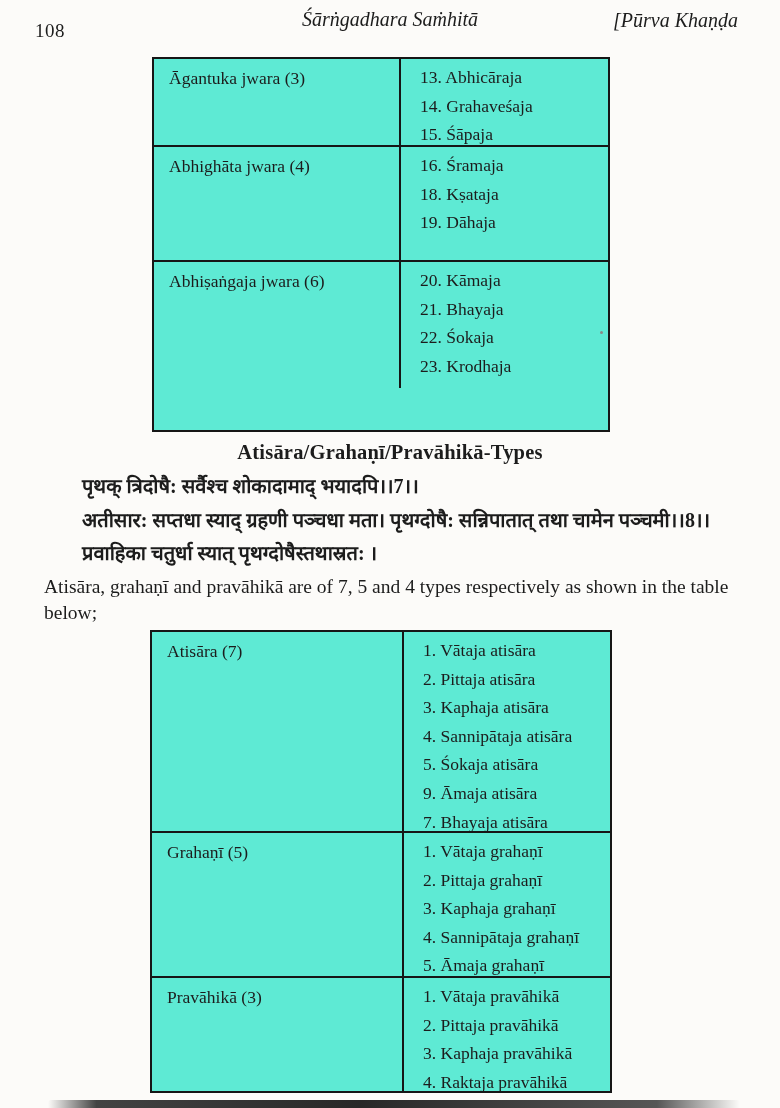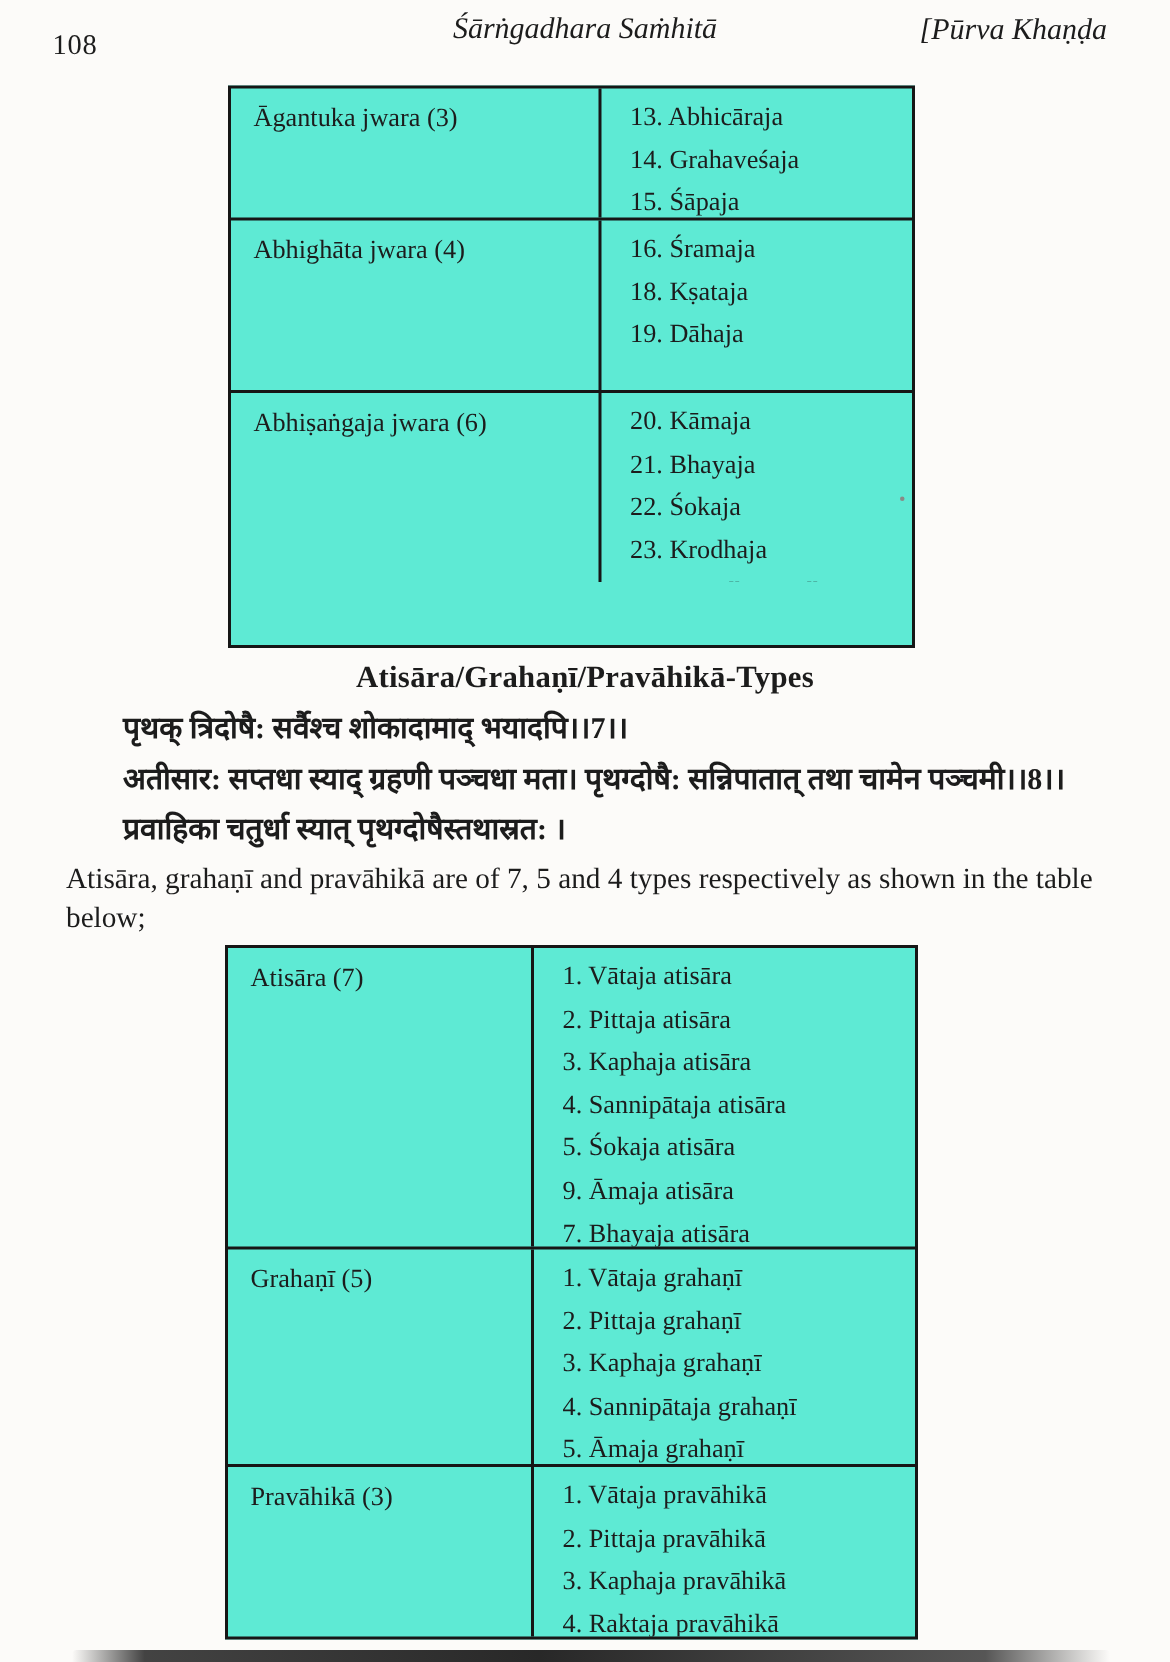--- a/index.html
+++ b/index.html
@@ -57,21 +57,21 @@
     font-size: 17.5px;
     line-height: 28.6px;
     white-space: nowrap;
   }
   #table1 { left: 152px; top: 57px;  width: 458px; height: 375px; }
   #table1 .cat-cell { width: 245px; }
   #t1r0 { height: 86px; }
   #t1r1 { height: 115px; }
   #t1r2 { height: 128px; }
   #table2 { left: 150px; top: 630px; width: 462px; height: 463px; }
-  #table2 .cat-cell { width: 202px; font-family: Liberation Serif, serif; }
+  #table2 .cat-cell { width: 250px; font-family: Liberation Serif, serif; }
   #t2r0 { height: 199px; }
   #t2r1 { height: 145px; }
   #t2r2 { height: 115px; }
   
   .section-heading {
     position: absolute; left: 0; right: 0; top: 441px;
     text-align: center;
     font-weight: 700;
     font-size: 20.5px;
     letter-spacing: .2px;

